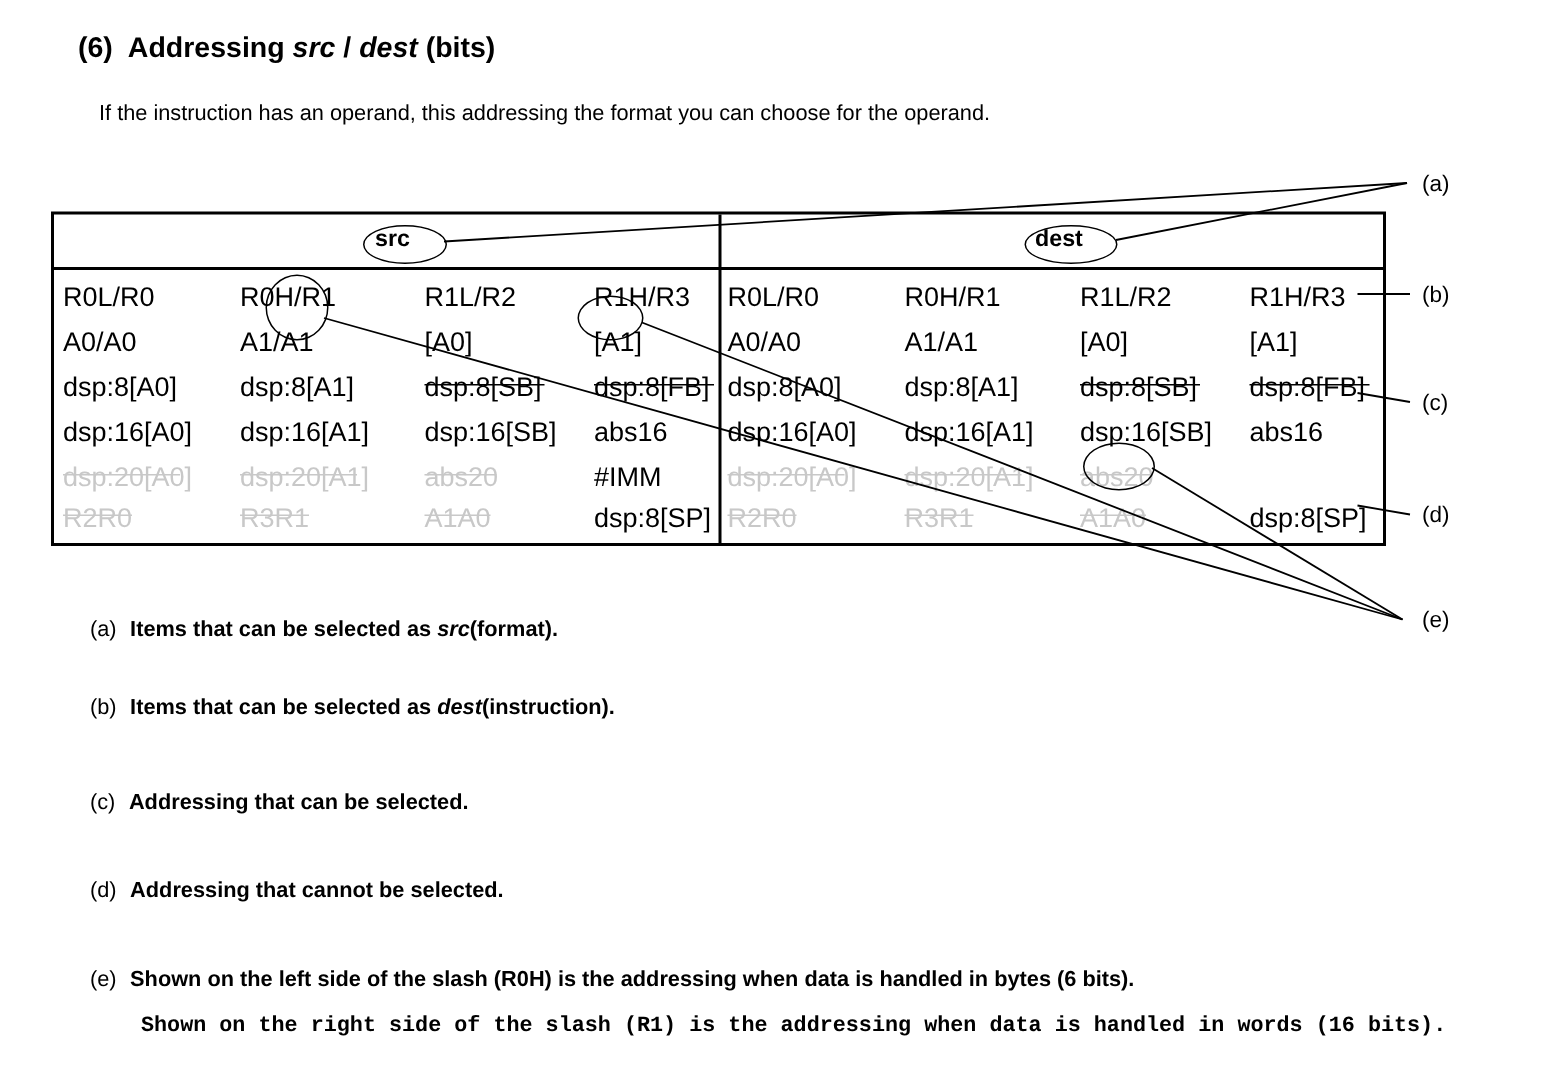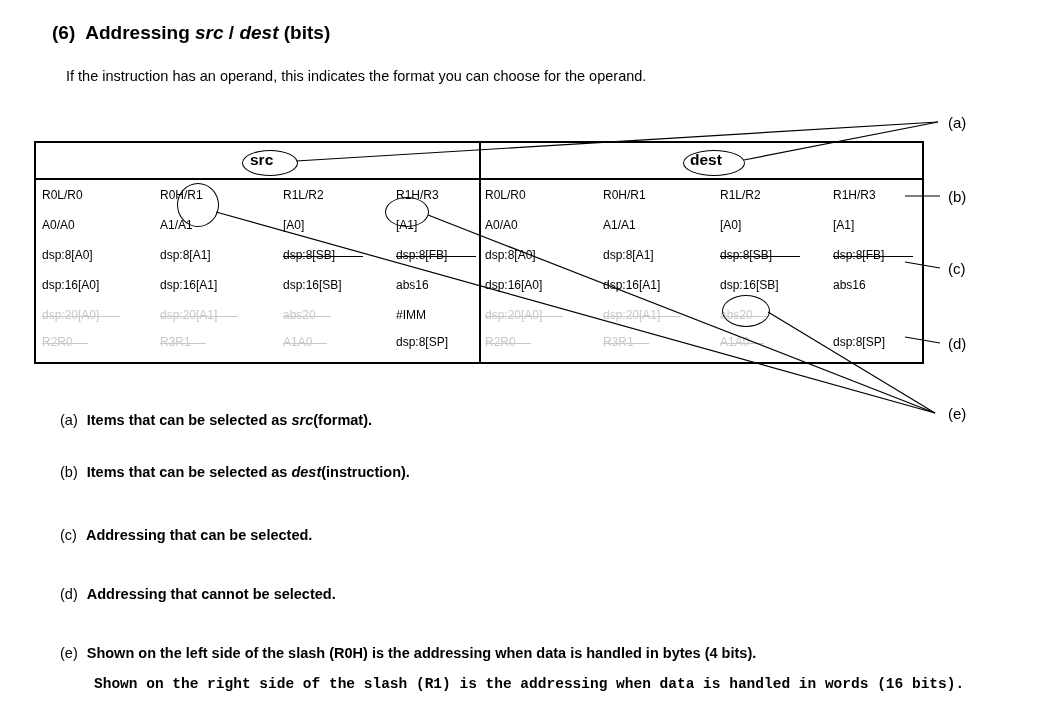--- a/index.html
+++ b/index.html
@@ -77,21 +77,21 @@
     position: absolute;
     left: 50%;
     top: 0;
     width: 2px;
     height: 100%;
     background: #000;
   }
 
   .cell {
     position: absolute;
-    font-size: 12px;
+    font-size: 18px;
     white-space: nowrap;
   }
   .cell.dim { color: #c8c8c8; }
 
   
   .strike {
     position: absolute;
     height: 1px;
     background: #c8c8c8;
   }
@@ -137,21 +137,21 @@
     font-family: Liberation Mono, monospace;
   }
 </style>
 </head>
 <body>
 
 <div id="heading">
   <span class="num">(6)</span><span>Addressing </span><span class="ital">src</span><span> / </span><span class="ital">dest</span><span> (bits)</span>
 </div>
 
-<div id="intro">If the instruction has an operand, this indicates the format you can choose for the operand.</div>
+<div id="intro">If the instruction has an operand, this addressing the format you can choose for the operand.</div>
 
 <div id="table-wrap">
 
   <div id="table-header">
     <div class="divider"></div>
     <div class="hdr-label" id="hdr-src">src</div>
     <div class="hdr-label" id="hdr-dest">dest</div>
   </div>
 
   <div id="table-body">
@@ -278,15 +278,15 @@
 
 <div class="legend-item" style="left:60px; top:527px;">
   <span class="tag">(c)</span><span>Addressing that can be selected.</span>
 </div>
 
 <div class="legend-item" style="left:60px; top:586px;">
   <span class="tag">(d)</span><span>Addressing that cannot be selected.</span>
 </div>
 
 <div class="legend-item" style="left:60px; top:645px;">
-  <span class="tag">(e)</span><span>Shown on the left side of the slash (R0H) is the addressing when data is handled in bytes (4 bits).</span>
+  <span class="tag">(e)</span><span>Shown on the left side of the slash (R0H) is the addressing when data is handled in bytes (6 bits).</span>
 </div>
 <div class="legend-sub" style="left:94px; top:676px;">Shown on the right side of the slash (R1) is the addressing when data is handled in words (16 bits).</div>
 
 </body></html>

